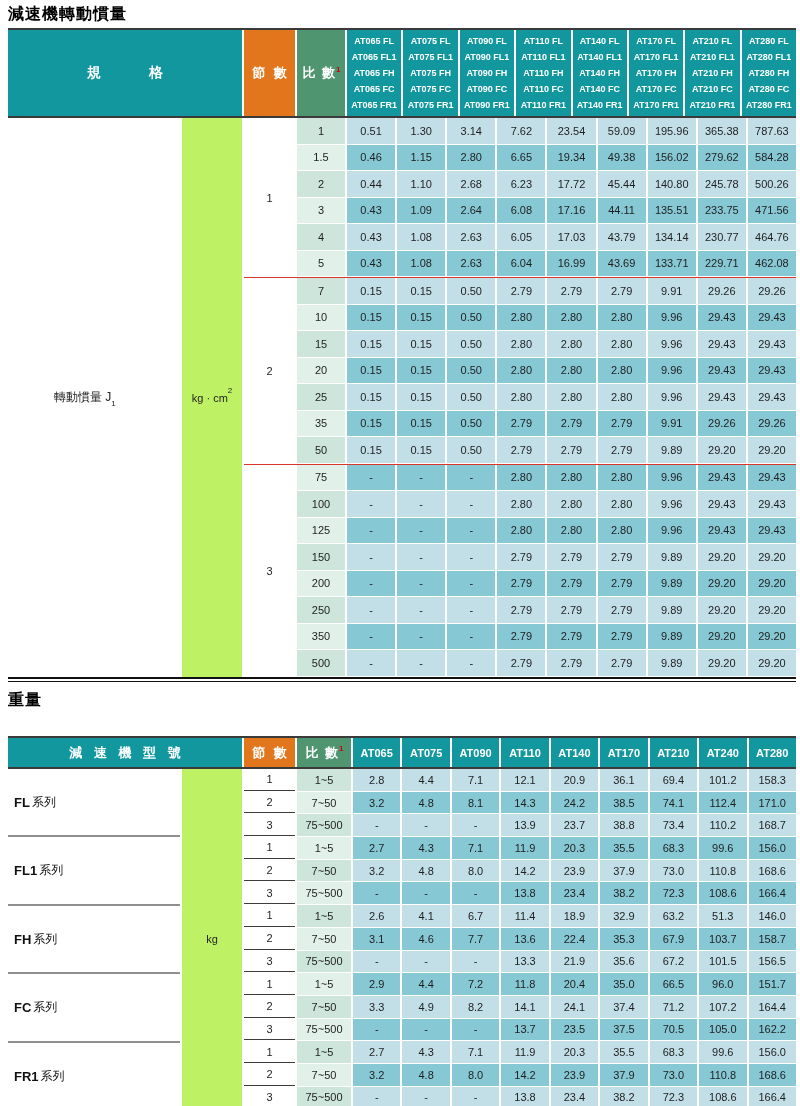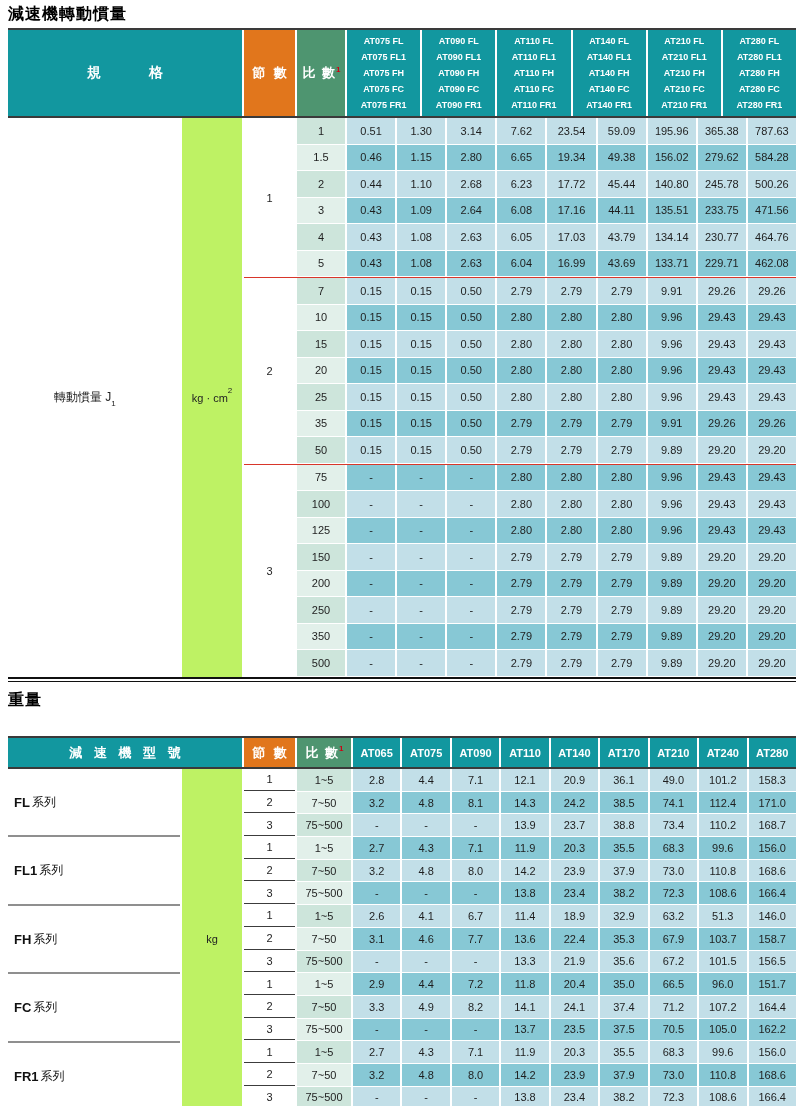--- a/index.html
+++ b/index.html
@@ -80,20 +80,27 @@
       </div>
       <div class="hd orange hd-sec">
         <span class="ws-mid">節 數</span>
       </div>
       <div class="hd green hd-ratio1">
         <span class="ws-sm">比 數</span>
           <sup class="red">1</sup>
       </div>
       <div class="mh">
           <div class="hd-model">
+            <div class="mline">AT065 FL</div>
+            <div class="mline">AT065 FL1</div>
+            <div class="mline">AT065 FH</div>
+            <div class="mline">AT065 FC</div>
+            <div class="mline">AT065 FR1</div>
+          </div>
+          <div class="hd-model">
             <div class="mline">AT075 FL</div>
             <div class="mline">AT075 FL1</div>
             <div class="mline">AT075 FH</div>
             <div class="mline">AT075 FC</div>
             <div class="mline">AT075 FR1</div>
           </div>
           <div class="hd-model">
             <div class="mline">AT090 FL</div>
             <div class="mline">AT090 FL1</div>
             <div class="mline">AT090 FH</div>
@@ -106,20 +113,27 @@
             <div class="mline">AT110 FH</div>
             <div class="mline">AT110 FC</div>
             <div class="mline">AT110 FR1</div>
           </div>
           <div class="hd-model">
             <div class="mline">AT140 FL</div>
             <div class="mline">AT140 FL1</div>
             <div class="mline">AT140 FH</div>
             <div class="mline">AT140 FC</div>
             <div class="mline">AT140 FR1</div>
+          </div>
+          <div class="hd-model">
+            <div class="mline">AT170 FL</div>
+            <div class="mline">AT170 FL1</div>
+            <div class="mline">AT170 FH</div>
+            <div class="mline">AT170 FC</div>
+            <div class="mline">AT170 FR1</div>
           </div>
           <div class="hd-model">
             <div class="mline">AT210 FL</div>
             <div class="mline">AT210 FL1</div>
             <div class="mline">AT210 FH</div>
             <div class="mline">AT210 FC</div>
             <div class="mline">AT210 FR1</div>
           </div>
           <div class="hd-model">
             <div class="mline">AT280 FL</div>
@@ -468,21 +482,21 @@
       <div class="wrows">
           <div class="trow2 r-even">
             <div class="wsec">1</div>
             <div class="wratio">1~5</div>
             <div class="wd">2.8</div>
             <div class="wd">4.4</div>
             <div class="wd">7.1</div>
             <div class="wd">12.1</div>
             <div class="wd">20.9</div>
             <div class="wd">36.1</div>
-            <div class="wd">49.0</div>
+            <div class="wd">69.4</div>
             <div class="wd">101.2</div>
             <div class="wd">158.3</div>
           </div>
           <div class="trow2 r-odd">
             <div class="wsec">2</div>
             <div class="wratio">7~50</div>
             <div class="wd">3.2</div>
             <div class="wd">4.8</div>
             <div class="wd">8.1</div>
             <div class="wd">14.3</div>

